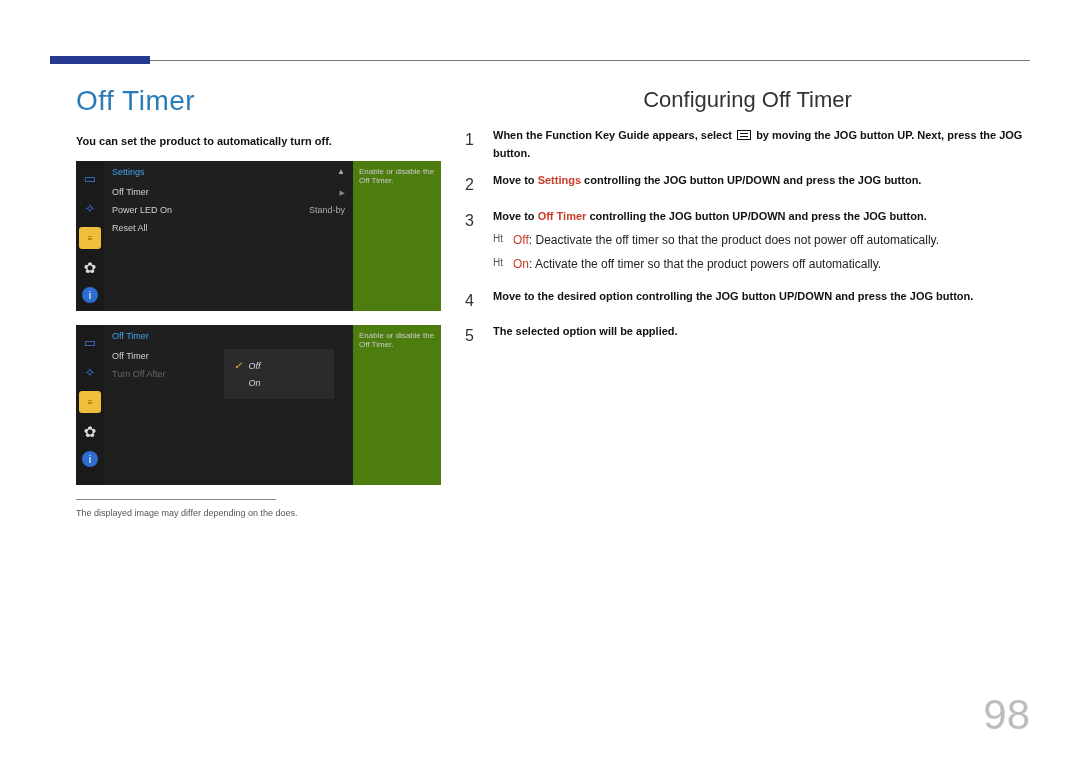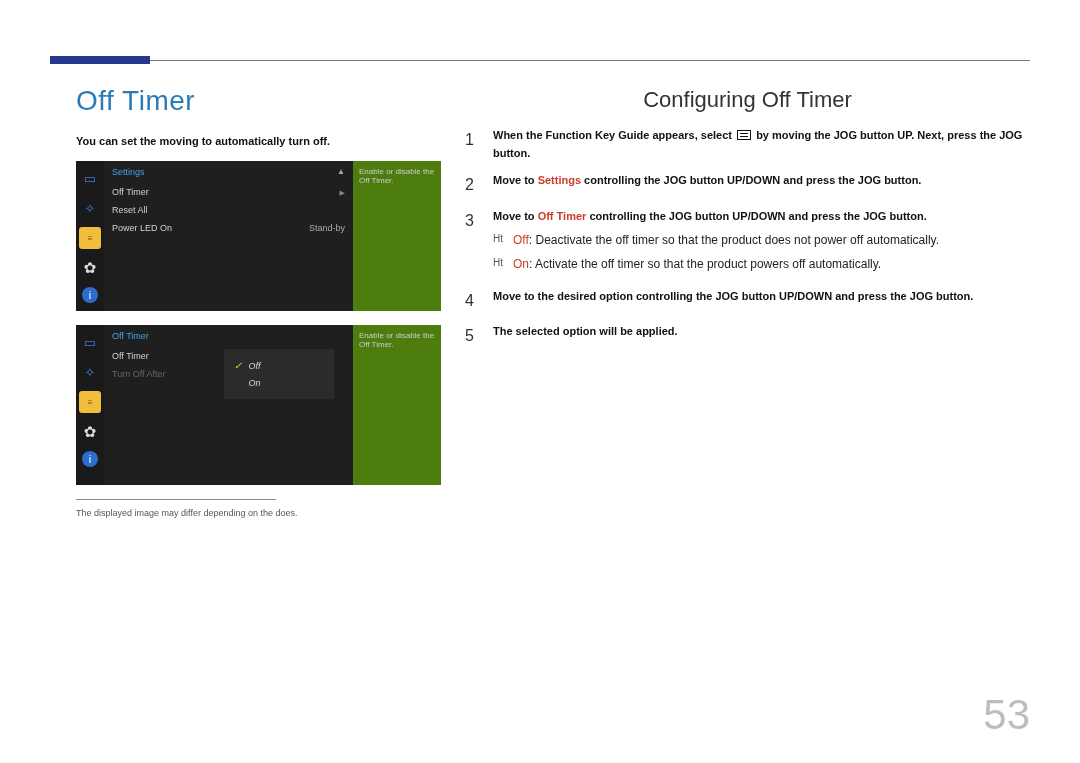--- a/index.html
+++ b/index.html
@@ -208,46 +208,46 @@
 <div class="page">
 
   <div class="top-rule">
     <div class="accent"></div>
   </div>
 
   <div class="columns">
 
     <div class="left">
       <h1 class="section-title">Off Timer</h1>
-      <div class="intro">You can set the moving to automatically turn off.</div>
+      <div class="intro">You can set the product to automatically turn off.</div>
 
       <div class="osd">
         <div class="sidebar">
           <span class="ico monitor">▭</span>
           <span class="ico target">✧</span>
           <span class="ico bar">≡</span>
           <span class="ico gear">✿</span>
           <span class="ico info">i</span>
         </div>
         <div class="main">
           <div class="menu-head">
             <span>Settings</span>
             <span class="arrow">▲</span>
           </div>
           <div class="menu-row">
             <span>Off Timer</span>
             <span class="val arrow-r"></span>
           </div>
           <div class="menu-row">
+            <span>Power LED On</span>
+            <span class="val">Stand-by</span>
+          </div>
+          <div class="menu-row">
             <span>Reset All</span>
             <span class="val"></span>
-          </div>
-          <div class="menu-row">
-            <span>Power LED On</span>
-            <span class="val">Stand-by</span>
           </div>
         </div>
         <div class="help">Enable or disable the Off Timer.</div>
       </div>
 
       <div class="osd">
         <div class="sidebar">
           <span class="ico monitor">▭</span>
           <span class="ico target">✧</span>
           <span class="ico bar">≡</span>
@@ -318,14 +318,14 @@
 
         <li>
           <span class="num">5</span>
           <span class="body">The selected option will be applied.</span>
         </li>
       </ol>
     </div>
 
   </div>
 
-  <div class="page-number">53</div>
+  <div class="page-number">98</div>
 </div>
 
 </body></html>

